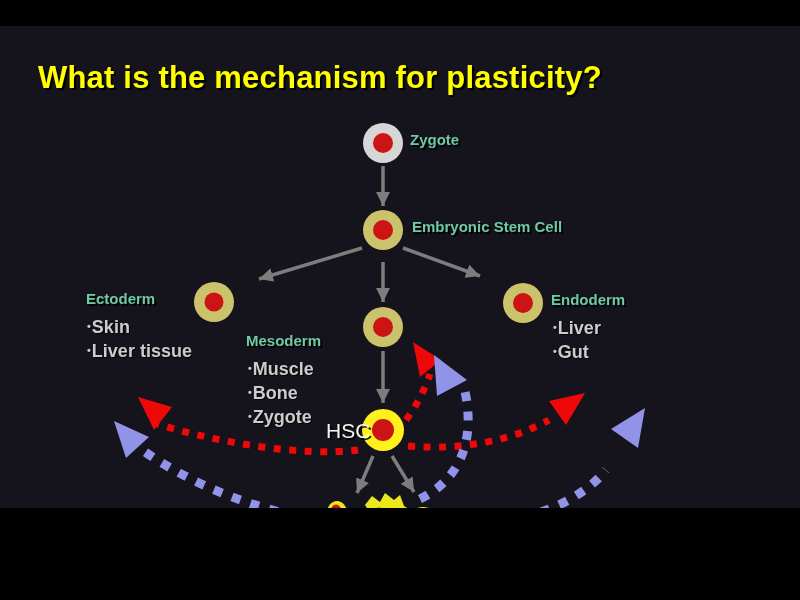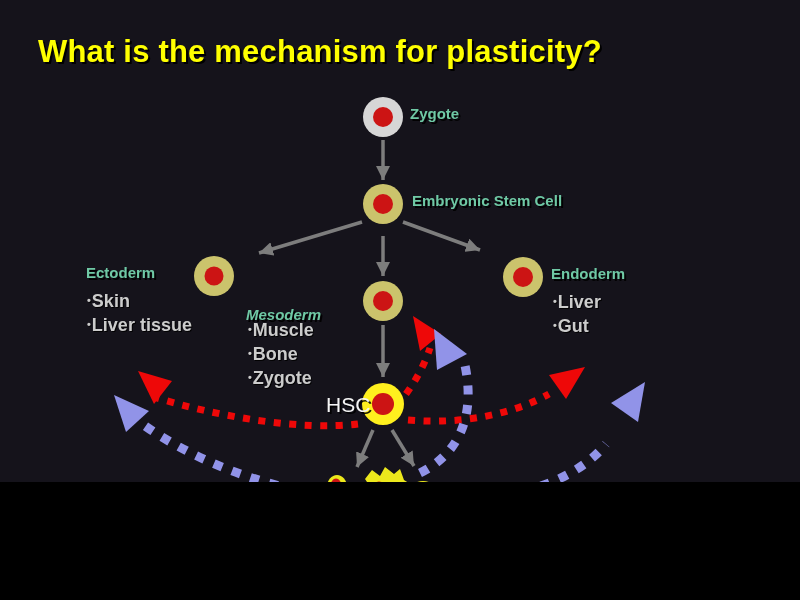--- a/index.html
+++ b/index.html
@@ -1,19 +1,20 @@
 <!DOCTYPE html>
 <html style="--background: #15131b; --title-yellow: #ffff00; --label-teal: #6fc9a5; --bullet-text: #cccccc; --cell-membrane: #cbc36c; --zygote-membrane: #d6d6d6; --nucleus-red: #cc1414; --hsc-yellow: #fff01e; --gray-arrow: #7d7d7d; --plasticity-red: #ee0808; --plasticity-blue: #9193e8; --blood-yellow: #ece81c; --granule-purple: #93199b;"><head>
 <meta charset="utf-8">
 <style>
   html,body{margin:0;padding:0;background:#000;}
   #slide{
     position:relative;width:800px;height:482px;overflow:hidden;
     background:var(--background,#15131b);
     font-family:"Liberation Sans",sans-serif;
+    margin-top:26px;
   }
   .title{
     position:absolute;left:38px;top:34px;width:720px;
     font-size:31px;font-weight:800;letter-spacing:.2px;
     color:var(--title-yellow,#ffff00);
     text-shadow:2px 2px 0 #000;
     white-space:nowrap;
   }
   .lbl{
     position:absolute;font-size:15px;font-weight:bold;
@@ -148,22 +149,22 @@
 
   <div class="lbl" style="left:410px;top:105px;">Zygote</div>
   <div class="lbl" style="left:412px;top:192px;">Embryonic Stem Cell</div>
 
   <div class="lbl" style="left:86px;top:264px;">Ectoderm</div>
   <div class="blist" style="left:87px;top:289px;">
     <div><span class="blt">•</span><span>Skin</span></div>
     <div><span class="blt">•</span><span>Liver tissue</span></div>
   </div>
 
-  <div class="lbl" style="left:246px;top:306px;font-style:italic;">Mesoderm</div>
-  <div class="blist" style="left:248px;top:318px;">
+  <div class="lbl" style="left:246px;top:306px;">Mesoderm</div>
+  <div class="blist" style="left:248px;top:331px;">
     <div><span class="blt">•</span><span>Muscle</span></div>
     <div><span class="blt">•</span><span>Bone</span></div>
     <div><span class="blt">•</span><span>Zygote</span></div>
   </div>
 
   <div class="lbl" style="left:551px;top:265px;">Endoderm</div>
   <div class="blist" style="left:553px;top:290px;">
     <div><span class="blt">•</span><span>Liver</span></div>
     <div><span class="blt">•</span><span>Gut</span></div>
   </div>

